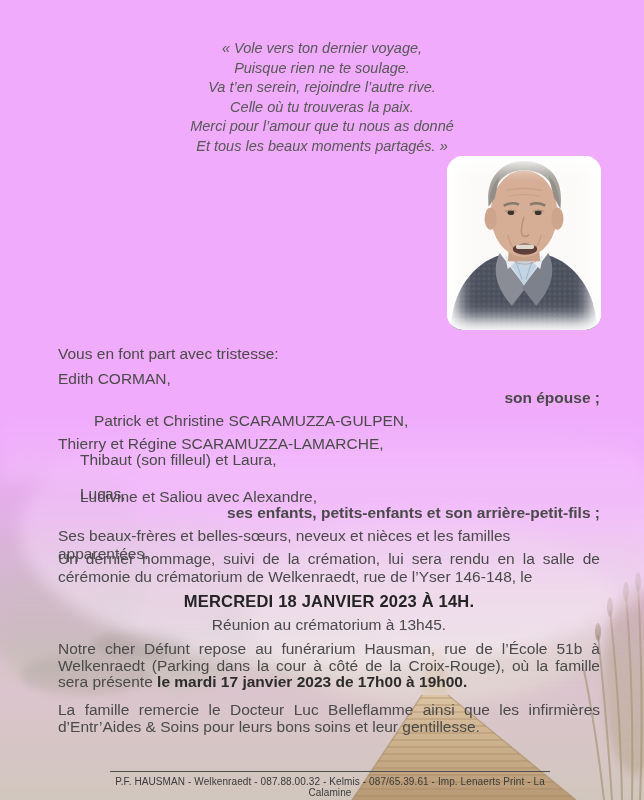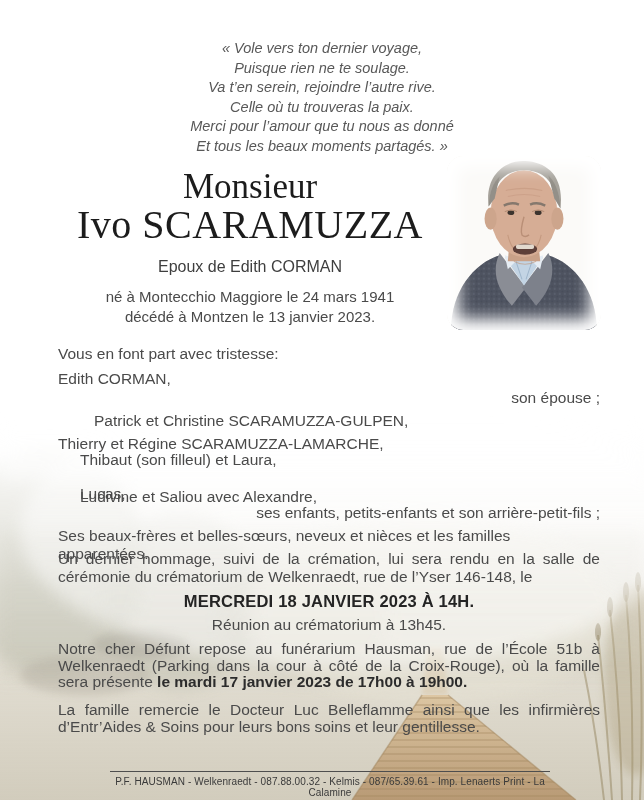--- a/index.html
+++ b/index.html
@@ -1,18 +1,18 @@
 <!DOCTYPE html>
 <html><head>
 <meta charset="utf-8">
 <style>
   html,body{margin:0;padding:0;background:#888;}
   .page{
     position:relative;width:644px;height:800px;margin:0 auto;
-    background:#ffffff;overflow:hidden;
+    background:#f0abfc;overflow:hidden;
     font-family:"Liberation Sans", sans-serif;color:#4a4a4a;
   }
   
   .bg-scene{
     position:absolute;left:0;right:0;bottom:0;height:390px;
     pointer-events:none;
     background:linear-gradient(to bottom,
       rgba(224,220,208,0) 0%,
       rgba(221,216,202,0.35) 30%,
       rgba(214,208,192,0.7) 65%,
@@ -38,21 +38,21 @@
     border-radius:16px;overflow:hidden;z-index:2;background:#fcfbf9;
   }
   .photo-frame:after{
     content:"";position:absolute;inset:0;border-radius:16px;
     box-shadow:inset 0 0 16px 11px #ffffff;
   }
   
   .body-text{position:absolute;left:58px;top:0;width:542px;height:800px;font-size:15.5px;z-index:2;}
   .line{position:absolute;left:0;width:542px;}
   .indent{padding-left:22px;box-sizing:border-box;}
-  .r{text-align:right;}
+  .r{text-align:right;font-weight:bold;}
   .c{text-align:center;}
   .j{text-align:justify;}
   .l-intro{top:345px;}
   .l-wife{top:370px;}
   .l-wife-role{top:389px;}
   .l-child0{top:412px;margin-left:36px;}
   .l-child1{top:435px;}
   .l-gc0{top:451px;}
   .l-gc1{top:468px;margin-top:20px;}
   .l-gc2{top:485px;}
@@ -138,29 +138,20 @@
 
   <div class="poem">
     <div>« Vole vers ton dernier voyage,</div>
     <div>Puisque rien ne te soulage.</div>
     <div>Va t’en serein, rejoindre l’autre rive.</div>
     <div>Celle où tu trouveras la paix.</div>
     <div>Merci pour l’amour que tu nous as donné</div>
     <div>Et tous les beaux moments partagés. »</div>
   </div>
 
-  <div class="header">
-    <div class="title">Monsieur</div>
-    <div class="name">Ivo SCARAMUZZA</div>
-    <div class="spouse">Epoux de Edith CORMAN</div>
-    <div class="dates">
-      <div>né à Montecchio Maggiore le 24 mars 1941</div>
-      <div>décédé à Montzen le 13 janvier 2023.</div>
-    </div>
-  </div>
 
   <div class="photo-frame">
     <svg viewBox="0 0 152 172" width="154" height="174" xmlns="http://www.w3.org/2000/svg">
       <defs>
         <pattern id="knit" width="5" height="5" patternUnits="userSpaceOnUse">
           <circle cx="1.4" cy="1.4" r="0.9" fill="#6a7080" opacity="0.55"></circle>
           <circle cx="3.9" cy="3.9" r="0.9" fill="#3e4350" opacity="0.45"></circle>
         </pattern>
       </defs>
       <rect x="0" y="0" width="152" height="172" fill="#fbfaf8"></rect>

